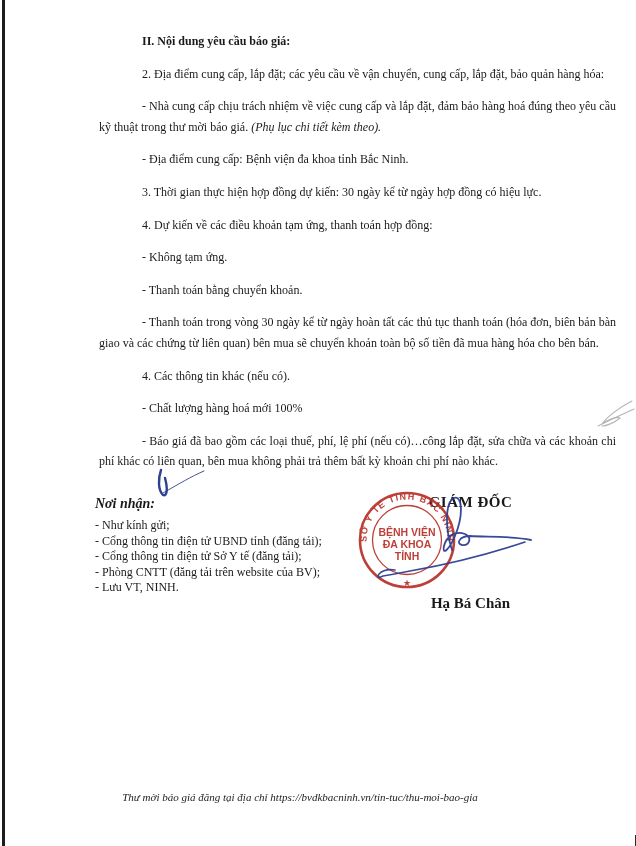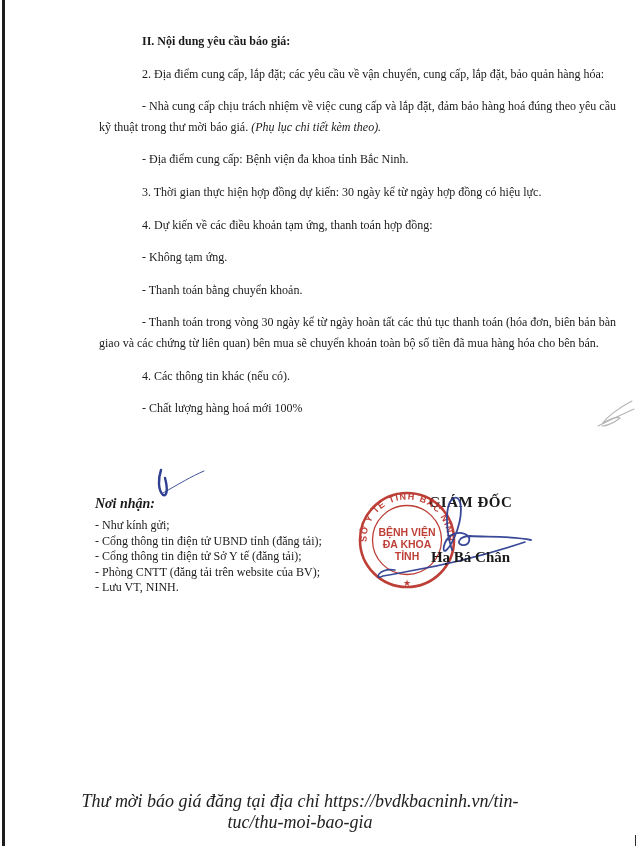--- a/index.html
+++ b/index.html
@@ -12,48 +12,49 @@
   .content{position:absolute;left:87px;top:19px;width:541px;}
   .content p{margin:12px;text-align:justify;text-indent:43px;font-size:12px;line-height:20.6px;}
   .content p.heading{font-weight:bold;text-align:left;}
   .it{font-style:italic;}
   .recipients{position:absolute;left:95px;top:494px;width:270px;}
   .recipients-label{font-size:14px;font-weight:bold;font-style:italic;line-height:18px;display:inline-block;}
   .recipient-item{font-size:12px;line-height:15.5px;}
   .recipients-list{margin-top:5px;}
   .director-title{position:absolute;left:398px;top:472px;width:145px;text-align:center;
     font-weight:bold;font-size:15px;letter-spacing:0.5px;margin-top:22px;}
-  .director-name{position:absolute;left:398px;top:549px;width:145px;text-align:center;
+  .director-name{position:absolute;left:398px;top:595px;width:145px;text-align:center;
     font-weight:bold;font-size:15px;}
   .stamp-svg{position:absolute;left:356px;top:489px;opacity:0.93;}
   .signature-svg{position:absolute;left:355px;top:478px;}
   .tick-svg{position:absolute;left:145px;top:466px;}
   .pencil-svg{position:absolute;left:596px;top:398px;opacity:0.85;}
   .footer{position:absolute;left:60px;top:791px;width:480px;text-align:center;
-    font-style:italic;font-size:18px;color:#222;}
+    font-style:italic;font-size:11px;color:#222;}
   svg text{font-family:"Liberation Sans","DejaVu Sans",sans-serif;}
 </style>
 </head>
 <body>
 
 <div class="scan-edge-left"></div>
 <div class="scan-edge-right"></div>
 
 <div class="content">
   <p class="heading">II. Nội dung yêu cầu báo giá:</p>
   <p><span>2. Địa điểm cung cấp, lắp đặt; các yêu cầu về vận chuyển, cung cấp, lắp đặt, bảo quản hàng hóa:</span></p>
   <p><span>- Nhà cung cấp chịu trách nhiệm về việc cung cấp và lắp đặt, đảm bảo hàng hoá đúng theo yêu cầu kỹ thuật trong thư mời báo giá. </span><span class="it">(Phụ lục chi tiết kèm theo).</span></p>
   <p><span>- Địa điểm cung cấp: Bệnh viện đa khoa tỉnh Bắc Ninh.</span></p>
   <p><span>3. Thời gian thực hiện hợp đồng dự kiến: 30 ngày kể từ ngày hợp đồng có hiệu lực.</span></p>
   <p><span>4. Dự kiến về các điều khoản tạm ứng, thanh toán hợp đồng:</span></p>
   <p><span>- Không tạm ứng.</span></p>
   <p><span>- Thanh toán bằng chuyển khoản.</span></p>
   <p><span>- Thanh toán trong vòng 30 ngày kể từ ngày hoàn tất các thủ tục thanh toán (hóa đơn, biên bản bàn giao và các chứng từ liên quan) bên mua sẽ chuyển khoản toàn bộ số tiền đã mua hàng hóa cho bên bán.</span></p>
   <p><span>4. Các thông tin khác (nếu có).</span></p>
   <p><span>- Chất lượng hàng hoá mới 100%</span></p>
+  <p><span>- Báo giá đã bao gồm các loại thuế, phí, lệ phí (nếu có)…công lắp đặt, sửa chữa và các khoản chi phí khác có liên quan, bên mua không phải trả thêm bất kỳ khoản chi phí nào khác.</span></p>
 </div>
 
 <div class="recipients">
   <span class="recipients-label">Nơi nhận:</span>
   <div class="recipients-list">
     <div class="recipient-item">- Như kính gửi;</div>
     <div class="recipient-item">- Cổng thông tin điện tử UBND tỉnh (đăng tải);</div>
     <div class="recipient-item">- Cổng thông tin điện tử Sở Y tế (đăng tải);</div>
     <div class="recipient-item">- Phòng CNTT (đăng tải trên website của BV);</div>
     <div class="recipient-item">- Lưu VT, NINH.</div>

